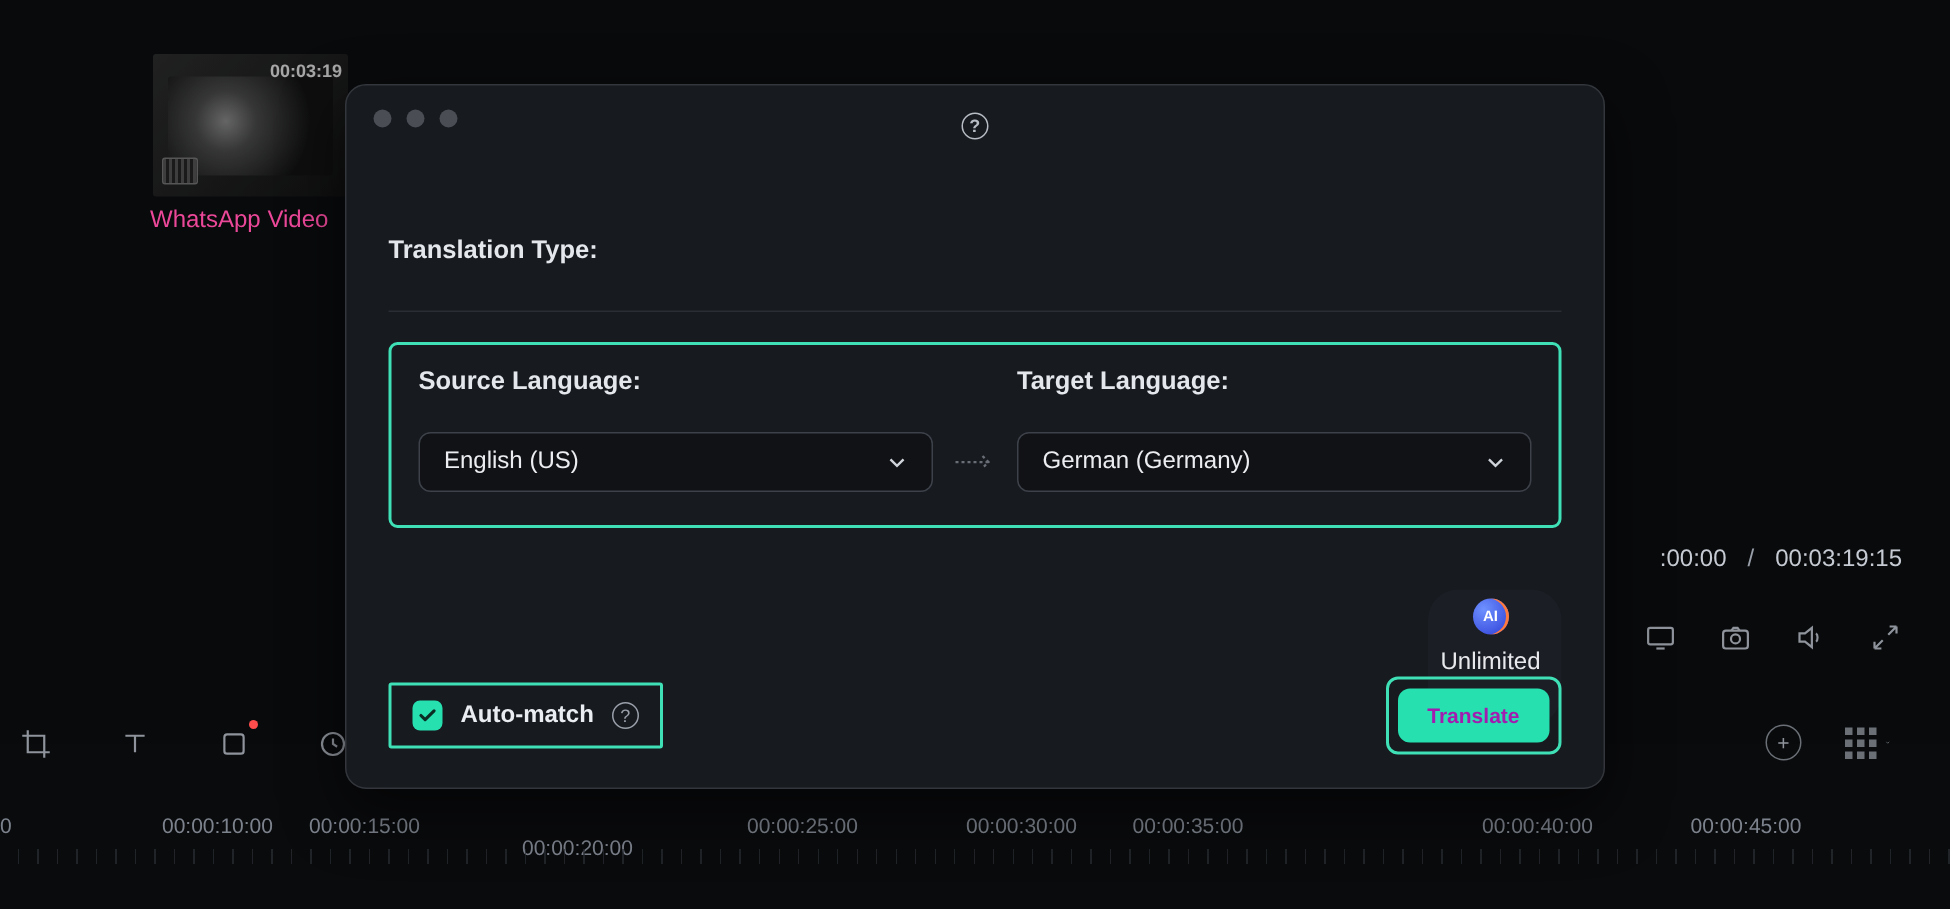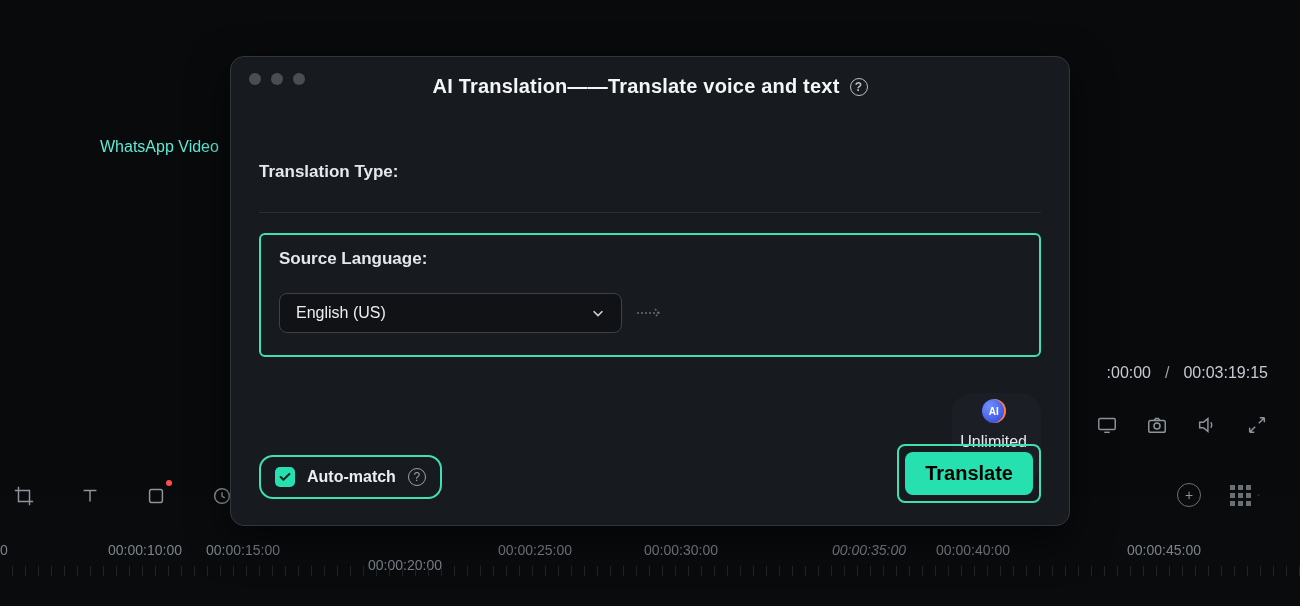--- a/index.html
+++ b/index.html
@@ -4,45 +4,45 @@
 <style>
   * { box-sizing: border-box; margin: 0; padding: 0; }
   html, body { width: 1300px; height: 606px; background: #000; font-family: -apple-system, BlinkMacSystemFont, "Segoe UI", Arial, sans-serif; overflow: hidden; color: #fff; }
   .app { position: relative; width: 1300px; height: 606px; background: #090a0c; }
 
   
   .media-thumb { position: absolute; left: 102px; top: 36px; width: 130px; height: 95px; background: linear-gradient(135deg,#2b2b2b,#111); border-radius: 2px; display:flex; align-items:center; justify-content:center; opacity:.7; }
   .media-thumb .thumb-img { width: 110px; height: 66px; background: radial-gradient(circle at 35% 45%, #8c8c8c 0%, #4a4a4a 25%, #111 70%); border-radius:2px; position:relative; }
   .media-thumb .dur { position:absolute; right:4px; top:4px; font-size:12px; color:#eaeaea; font-weight:600; }
   .media-thumb .filmstrip { position:absolute; left:6px; bottom:8px; width:24px; height:18px; border:1px solid #777; border-radius:2px; background:repeating-linear-gradient(90deg,#555 0 2px,#222 2px 4px); }
-  .media-label { position:absolute; left:100px; top:138px; font-size:16px; color:#5eead4; }
+  .media-label { position:absolute; left:100px; top:138px; font-size:16px; color:#ec4899; }
 
   
   .bottom-bar { position:absolute; left:0; right:0; bottom:0; height:110px; background:#0a0b0d; }
   .tool-icons { position:absolute; left:10px; bottom:96px; display:flex; gap:38px; align-items:center; }
   .tool-icons .ti { width:28px; height:28px; display:flex; align-items:center; justify-content:center; color:#8f949c; }
   .tool-icons svg { width:22px; height:22px; }
   .red-dot { width:6px; height:6px; border-radius:50%; background:#ff4d4d; position:absolute; top:-2px; right:-2px; }
 
   .right-tools { position:absolute; right:40px; bottom:96px; display:flex; gap:26px; align-items:center; }
   .right-tools .ti { width:30px; height:30px; display:flex; align-items:center; justify-content:center; color:#8f949c; }
   .plus-circle { width:24px; height:24px; border:1px solid #6b7077; border-radius:50%; display:flex; align-items:center; justify-content:center; font-size:14px; color:#8f949c; }
   .grid3x3 { display:grid; grid-template-columns:repeat(3,5px); grid-template-rows:repeat(3,5px); gap:3px; }
   .grid3x3 span { background:#6b7077; width:5px; height:5px; }
 
   .ruler { position:absolute; left:0; right:0; bottom:44px; height:24px; display:flex; align-items:center; color:#7d838d; font-size:14px; }
   .ruler .tick { position:absolute; font-weight:500; }
   .ruler .tick0 { left:0; }
   .ruler .tick1 { left:60px;margin-left:48px; }
   .ruler .tick2 { left:206px; }
-  .ruler .tick3 { left:368px;margin-top:29px; }
+  .ruler .tick3 { left:348px;margin-top:29px; }
   .ruler .tick4 { left:498px; }
   .ruler .tick5 { left:644px; }
-  .ruler .tick6 { left:832px;font-style:italic; }
-  .ruler .tick7 { left:936px; }
+  .ruler .tick6 { left:755px; }
+  .ruler .tick7 { left:988px; }
   .ruler .tick8 { left:1127px; }
   .ruler-minor { position:absolute; left:0; right:0; bottom:30px; height:10px; background-image: repeating-linear-gradient(90deg, transparent 0 12px, #2a2e34 12px 13px); opacity:.7;}
 
   
   .viewer-readout { position:absolute; right:32px; top:364px; display:flex; align-items:center; gap:14px; color:#c6cbd3; font-size:16px; }
   .viewer-readout .sep { color:#9aa0aa; }
   .viewer-icons { position:absolute; right:30px; top:412px; display:flex; align-items:center; gap:24px; color:#8f949c; }
   .viewer-icons .vi { width:26px; height:26px; display:flex; align-items:center; justify-content:center; }
   .viewer-icons svg { width:22px; height:22px; stroke:#8f949c; fill:none; stroke-width:1.6; }
 
@@ -59,33 +59,38 @@
   .chev svg { width:14px; height:14px; }
   .hr { height:1px; background:#2a2e34; margin:30px 0 0 0; }
   .lang-box { margin-top:20px; border:2.5px solid #3fe0b5; border-radius:6px; padding:14px 18px 22px 18px; display:grid; grid-template-columns:1fr 36px 1fr; column-gap:10px; align-items:end; }
   .lang-col .lbl { color:#e4e7ec; font-size:17px; font-weight:700; margin-bottom:24px; }
   .arrow-between { display:flex; align-items:center; justify-content:center; height:40px; color:#686d76; }
   .arrow-between svg { width:30px; height:14px; }
 
   .credits-pill { position:absolute; right:28px; top:336px; display:flex; align-items:center; gap:10px; background:#1b1e24; border-radius:20px; padding:6px 14px 6px 8px; color:#e7e9ed; font-size:16px;flex-direction:column; }
   .ai-badge { width:24px; height:24px; border-radius:50%; background:radial-gradient(circle at 30% 30%, #6e91ff, #2d3cd6); display:flex; align-items:center; justify-content:center; font-size:10px; font-weight:700; color:#fff; box-shadow: -2px 0 0 #ff7a3d inset; }
 
-  .auto-row { position:absolute; left:28px; bottom:26px; border:2.5px solid #3fe0b5; border-radius:14px; padding:10px 14px; display:flex; align-items:center; gap:12px; }
+  .auto-row { position:absolute; left:28px; bottom:26px; border:2.5px solid #3fe0b5; border-radius:2px; padding:10px 14px; display:flex; align-items:center; gap:12px; }
   .chk { width:20px; height:20px; border-radius:5px; background:#27e0b0; display:flex; align-items:center; justify-content:center; }
   .chk svg { width:14px; height:14px; }
   .auto-row .txt { font-size:16px; font-weight:700; color:#eaeef2; }
 
   .translate-wrap { position:absolute; right:28px; bottom:22px; border:2.5px solid #3fe0b5; border-radius:8px; padding:6px; }
-  .translate-btn { background:#26e0af; color:#000000; font-weight:800; font-size:20px; border:none; border-radius:8px; padding:10px 20px; cursor:pointer; }
+  .translate-btn { background:#26e0af; color:#a21caf; font-weight:800; font-size:14px; border:none; border-radius:8px; padding:10px 20px; cursor:pointer; }
 </style>
 </head>
 <body>
 
 <div class="app">
 
+  <div class="media-thumb">
+    <div class="thumb-img"></div>
+    <div class="dur">00:03:19</div>
+    <div class="filmstrip"></div>
+  </div>
   <div class="media-label">WhatsApp Video</div>
 
   <div class="viewer-readout">
     <span>:00:00</span>
     <span class="sep">/</span>
     <span>00:03:19:15</span>
   </div>
   <div class="viewer-icons">
     <div class="vi">
       <svg viewBox="0 0 24 24">
@@ -177,21 +182,20 @@
   </div>
 
   <div class="modal">
     <div class="traffic">
       <div class="dot"></div>
       <div class="dot"></div>
       <div class="dot"></div>
     </div>
 
     <div class="modal-title">
-      <span>AI Translation——Translate voice and text</span>
       <span class="help-circ">?</span>
     </div>
 
     <div class="section-label">Translation Type:</div>
 
     <div class="hr"></div>
 
     <div class="lang-box">
       <div class="lang-col">
         <div class="lbl">Source Language:</div>
@@ -200,20 +204,29 @@
           <span class="chev"><svg viewBox="0 0 16 16">
                 <path d="M3 6l5 5 5-5" fill="none" stroke="#cfd3da" stroke-width="1.8"></path>
               </svg></span>
         </div>
       </div>
       <div class="arrow-between">
         <svg viewBox="0 0 30 14">
             <path d="M2 7h22M20 3l4 4-4 4" fill="none" stroke="#686d76" stroke-width="1.5" stroke-dasharray="2 2"></path>
           </svg>
       </div>
+      <div class="lang-col">
+        <div class="lbl">Target Language:</div>
+        <div class="select small">
+          <span>German (Germany)</span>
+          <span class="chev"><svg viewBox="0 0 16 16">
+                <path d="M3 6l5 5 5-5" fill="none" stroke="#cfd3da" stroke-width="1.8"></path>
+              </svg></span>
+        </div>
+      </div>
     </div>
 
     <div class="credits-pill">
       <div class="ai-badge">AI</div>
       <span>Unlimited</span>
       <span class="help-circ" style="width:16px;height:16px;font-size:11px;border-color:#8c919a;color:#8c919a;">?</span>
     </div>
 
     <div class="auto-row">
       <div class="chk">

